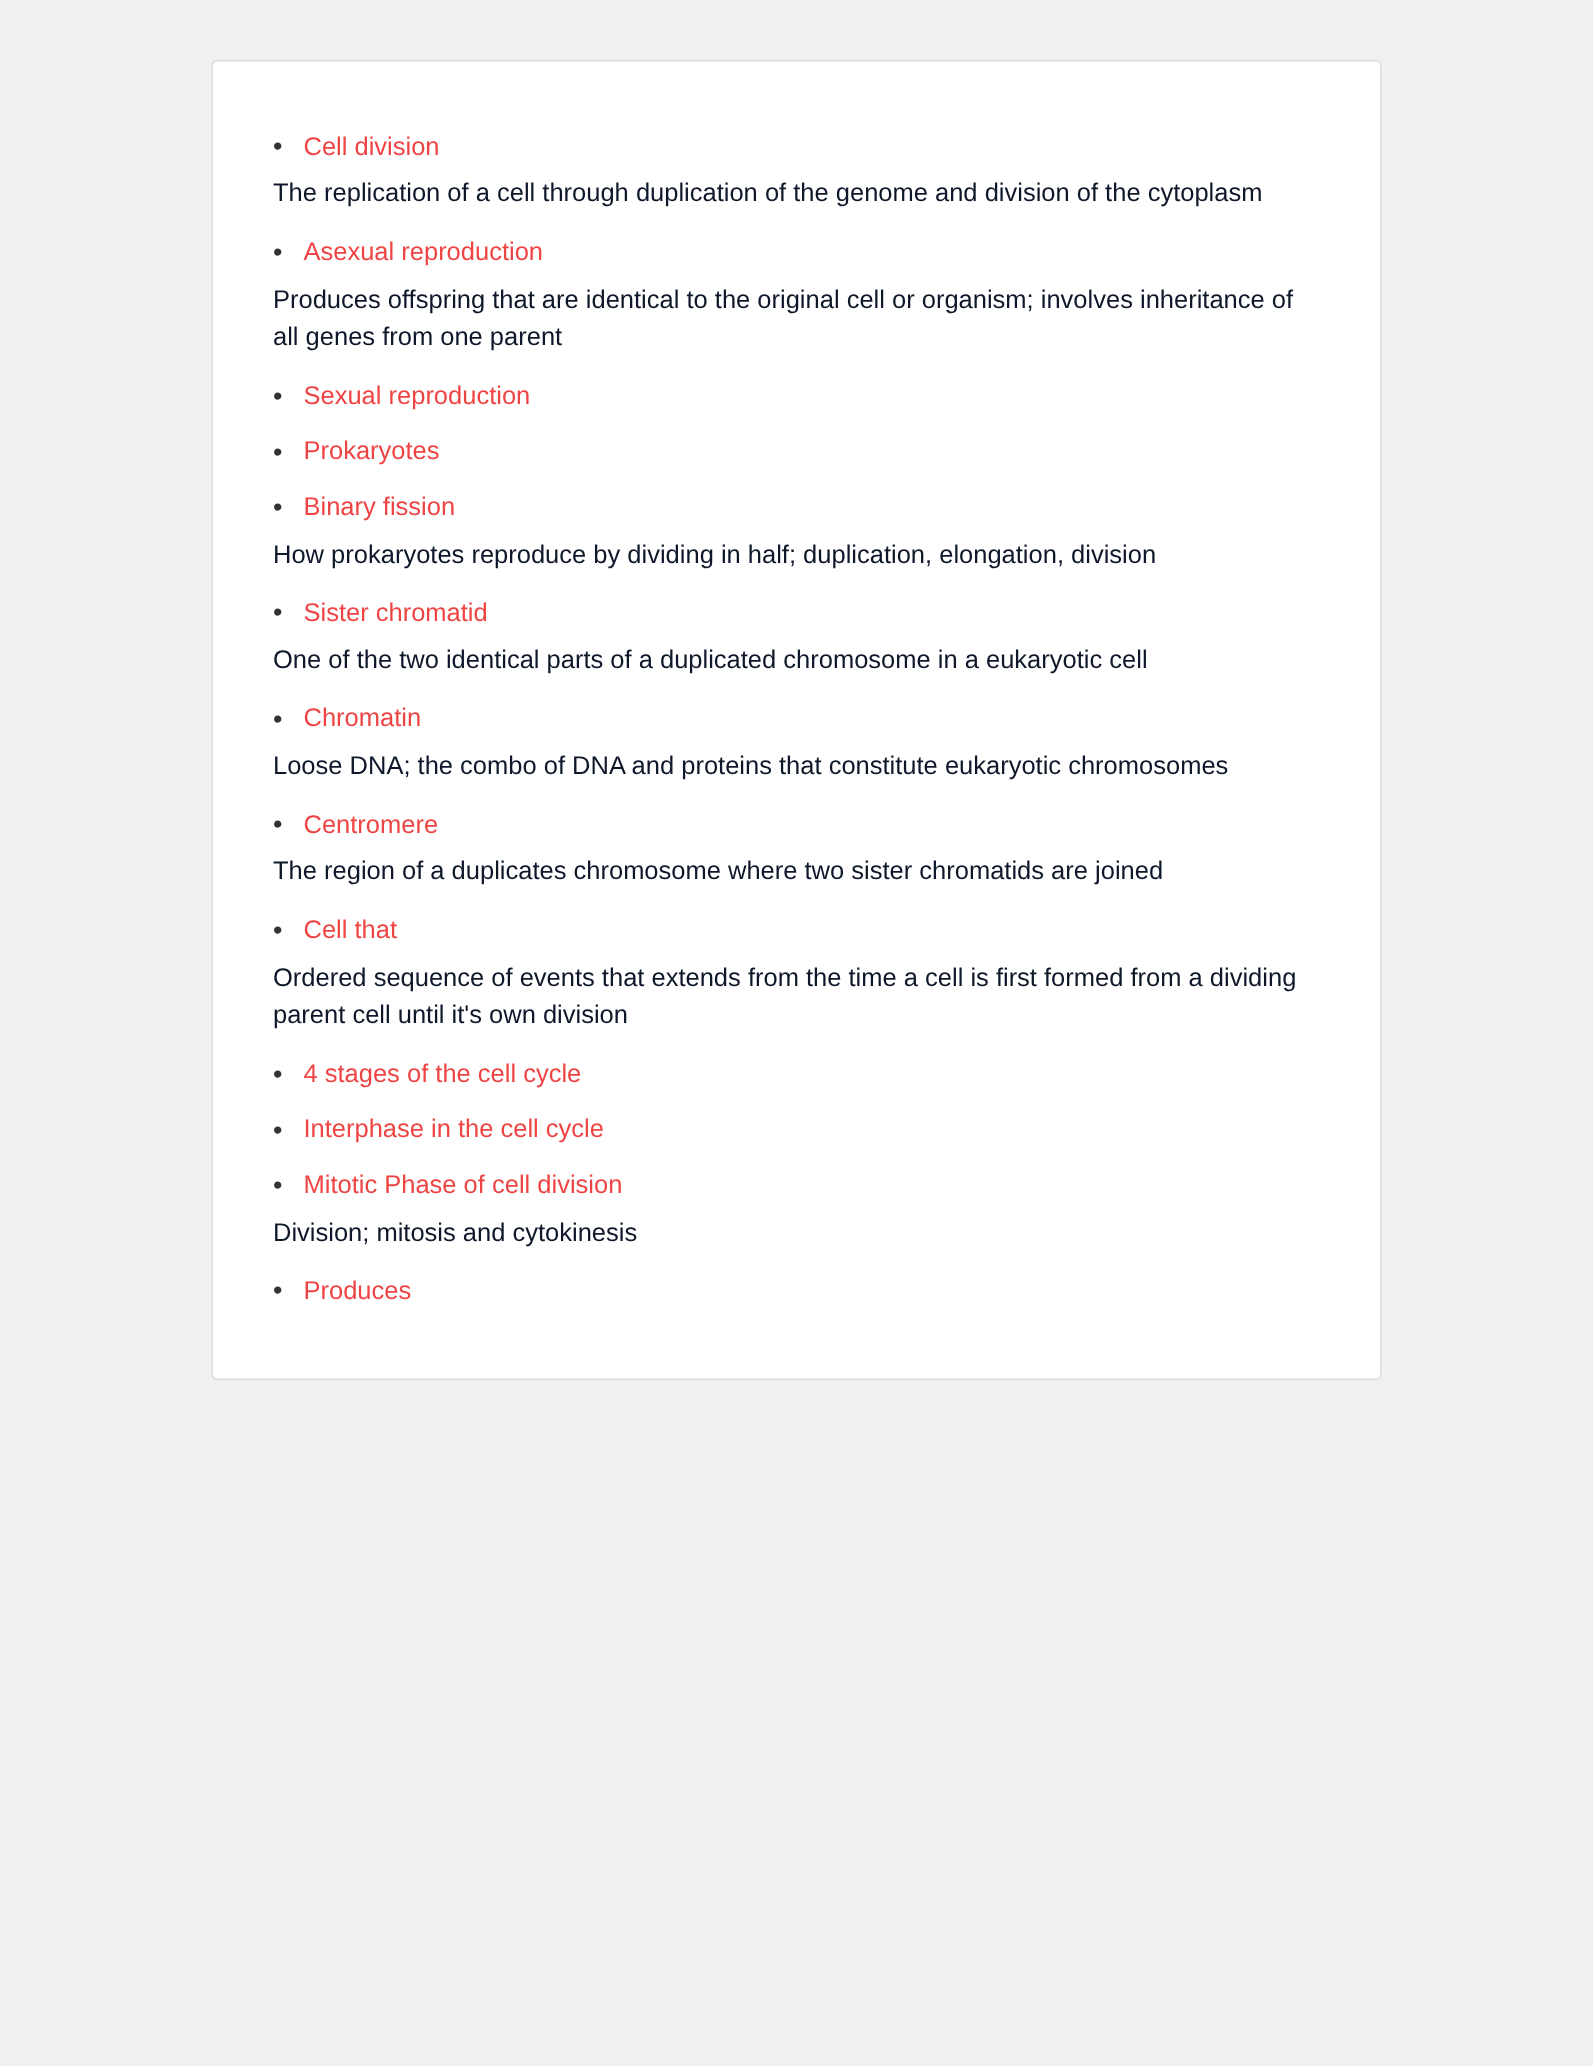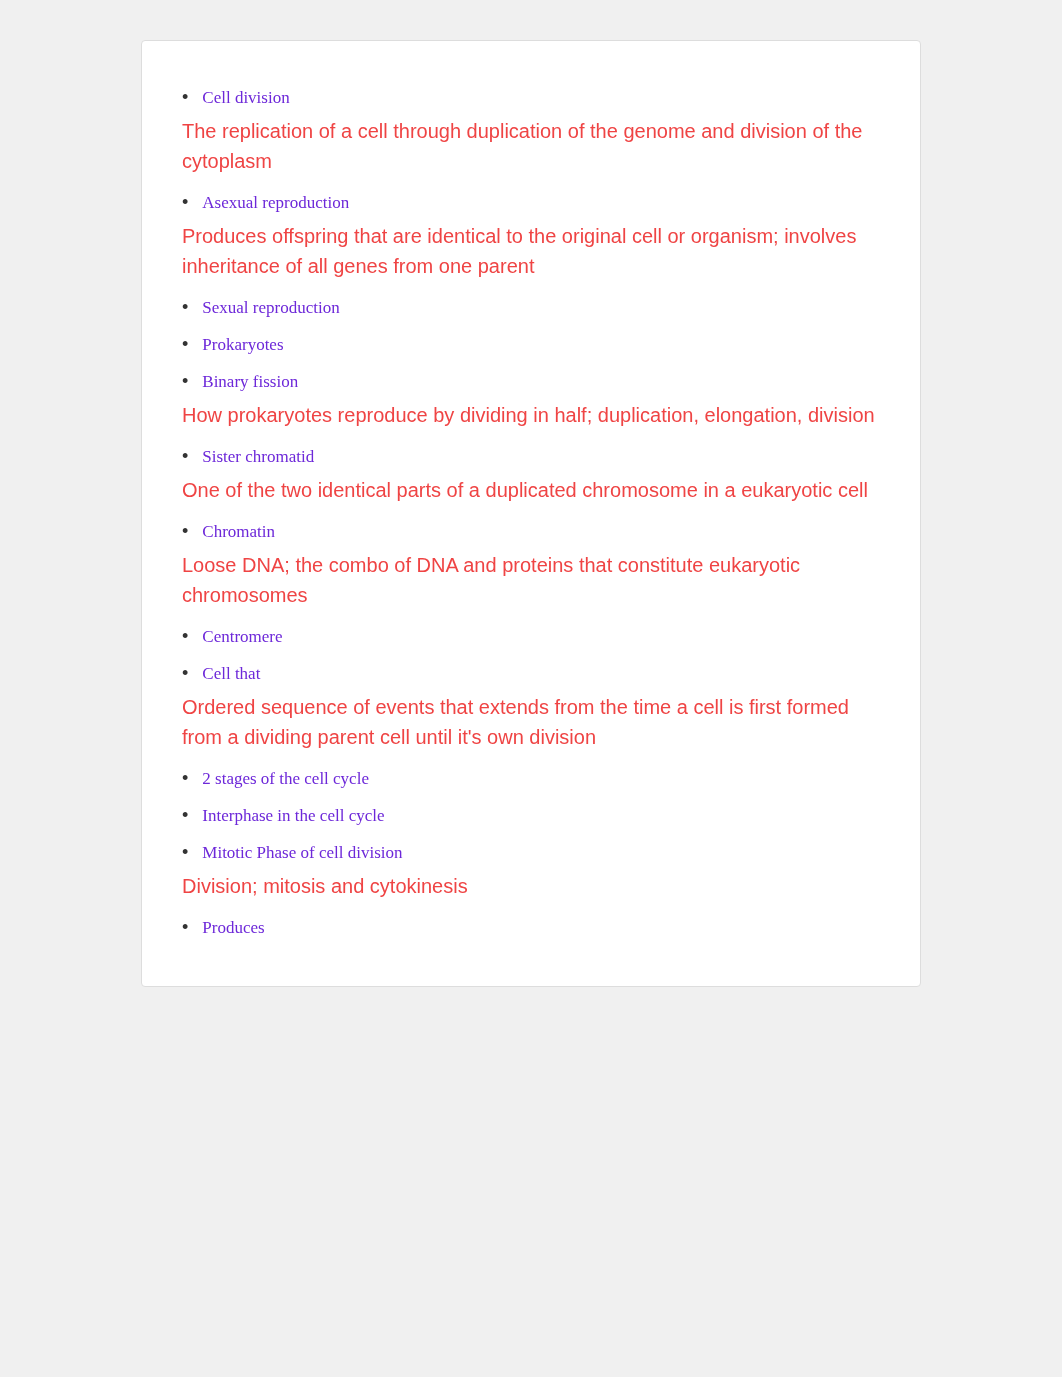--- a/index.html
+++ b/index.html
@@ -38,31 +38,30 @@
     }
 
     .bullet {
       color: #333;
       font-size: 18px;
       margin-right: 14px;
       flex-shrink: 0;
     }
 
     .term-link {
-      color: #6d28d9;
+      color: #ef4444;
       font-size: 17px;
       font-weight: 500;
       text-decoration: none;
       cursor: pointer;
-      font-family: Liberation Serif, serif;
     }
 
     .definition {
-      font-size: 20px;
-      color: #ef4444;
+      font-size: 17px;
+      color: #0f172a;
       line-height: 1.5;
       margin-left: 0;
       margin-bottom: 4px;
     }
   </style>
 </head>
 <body>
 
 <div class="card">
 
@@ -111,32 +110,33 @@
         <span class="bullet">•</span>
         <span class="term-link">Chromatin</span>
       </div>
       <p class="definition">Loose DNA; the combo of DNA and proteins that constitute eukaryotic chromosomes</p>
     </div>
     <div class="vocab-item">
       <div class="term-row">
         <span class="bullet">•</span>
         <span class="term-link">Centromere</span>
       </div>
+      <p class="definition">The region of a duplicates chromosome where two sister chromatids are joined</p>
     </div>
     <div class="vocab-item">
       <div class="term-row">
         <span class="bullet">•</span>
         <span class="term-link">Cell that</span>
       </div>
       <p class="definition">Ordered sequence of events that extends from the time a cell is first formed from a dividing parent cell until it's own division</p>
     </div>
     <div class="vocab-item">
       <div class="term-row">
         <span class="bullet">•</span>
-        <span class="term-link">2 stages of the cell cycle</span>
+        <span class="term-link">4 stages of the cell cycle</span>
       </div>
     </div>
     <div class="vocab-item">
       <div class="term-row">
         <span class="bullet">•</span>
         <span class="term-link">Interphase in the cell cycle</span>
       </div>
     </div>
     <div class="vocab-item">
       <div class="term-row">

